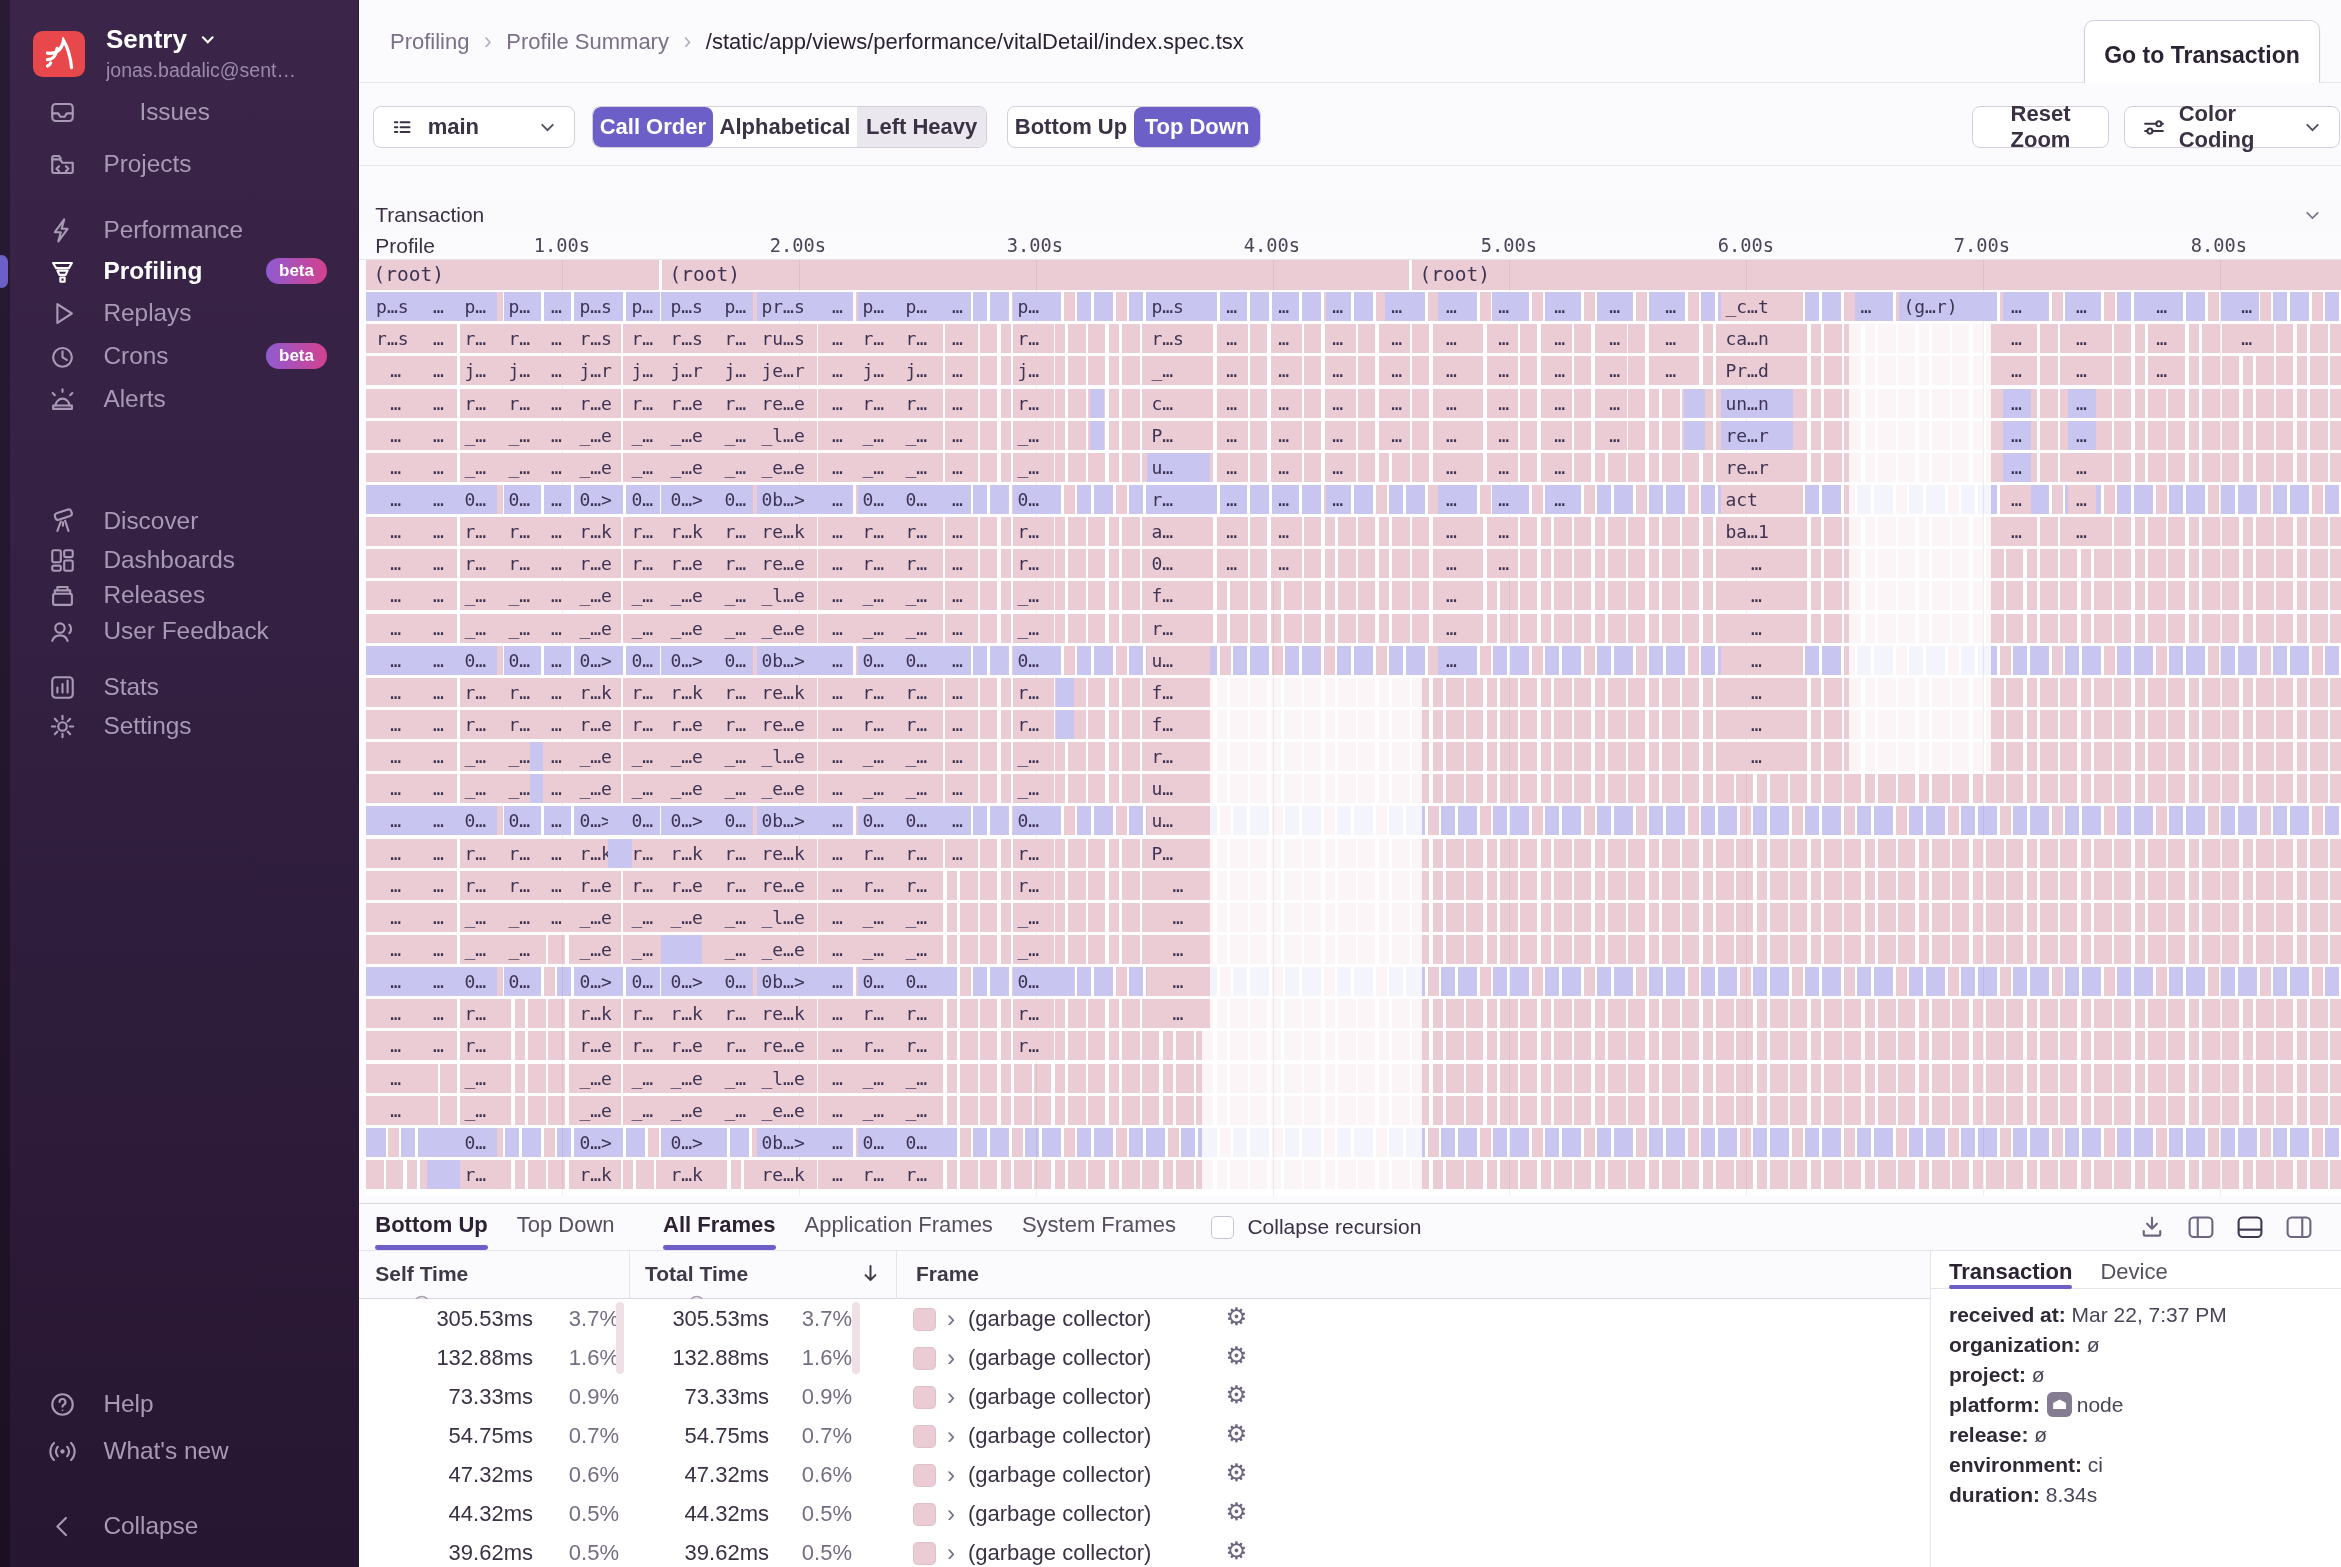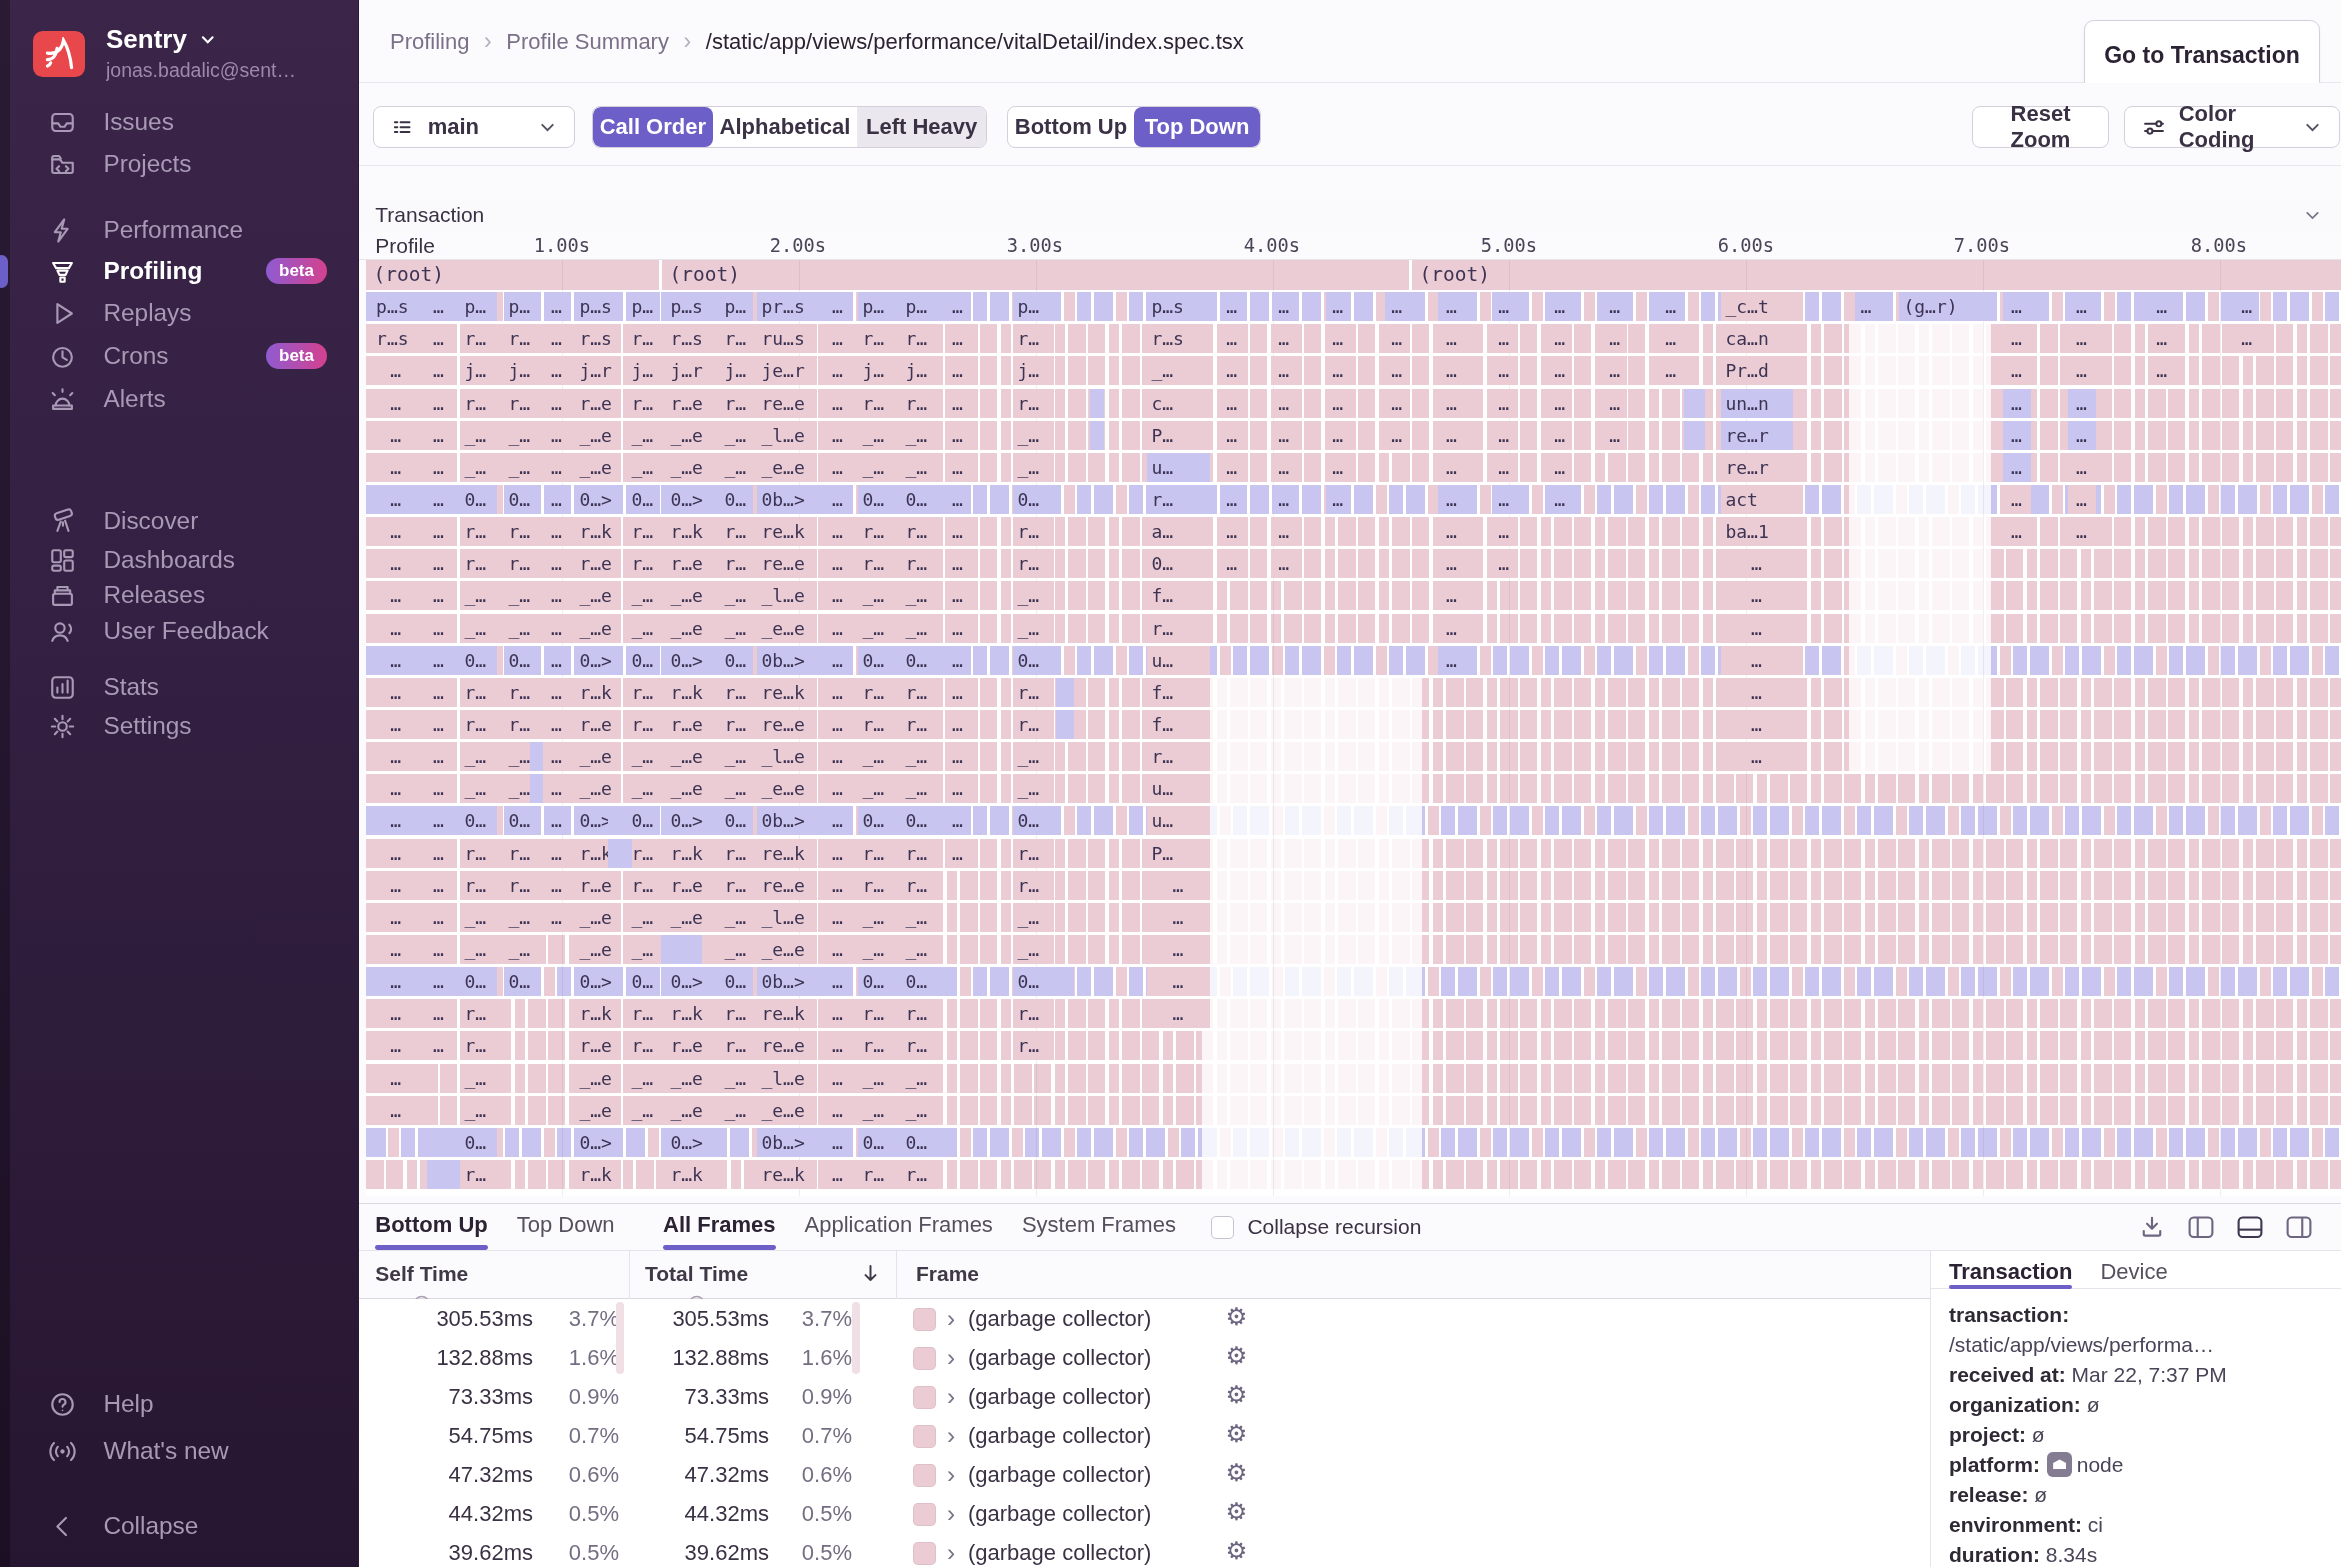--- a/index.html
+++ b/index.html
@@ -131,21 +131,21 @@
     <div id="org-row">
       <span>Sentry</span>
       <span id="org-chev">
         <svg width="19.5" height="19.5" viewBox="0 0 24 24" fill="none" stroke="#fff" stroke-width="2.6" stroke-linecap="round">
             <path d="M6 9l6 6 6-6"></path>
           </svg>
       </span>
     </div>
     <div id="email">jonas.badalic@sent…</div>
     <nav id="nav">
-        <div class="nav-item" style="top: 101px;">
+        <div class="nav-item" style="top: 91px; gap: 36px;">
           <span class="ic">
             <svg width="29" height="29" viewBox="0 0 34 34" fill="none" stroke="currentColor" stroke-width="2.5" stroke-linecap="round" stroke-linejoin="round">
               <rect x="5" y="7" width="24" height="20" rx="4"></rect>
               <path d="M5 18h7l2.5 4h5l2.5-4h7"></path>
             </svg>
           </span>
           <span class="lbl">Issues</span>
         </div>
         <div class="nav-item" style="top: 143px;">
           <span class="ic">
@@ -1081,21 +1081,20 @@
         <div class="minibar" style="left: 257px; top: 3.3px; height: 72px;"></div>
         <div class="minibar" style="left: 493px; top: 3.3px; height: 72px;"></div>
       </div>
 
     <div id="details">
       <div id="details-tabs">
           <span class="dtab active">Transaction</span>
           <span class="dtab">Device</span>
         </div>
       <div id="fields">
-          <div><b>transaction:</b> <span>/static/app/views/performa…</span></div>
           <div><b>received at:</b> <span>Mar 22, 7:37 PM</span></div>
           <div><b>organization:</b> <span>ø</span></div>
           <div><b>project:</b> <span>ø</span></div>
           <div><b>platform:</b> <span class="plat-ic"></span><span>node</span></div>
           <div><b>release:</b> <span>ø</span></div>
           <div><b>environment:</b> <span>ci</span></div>
           <div><b>duration:</b> <span>8.34s</span></div>
         </div>
     </div>
 

